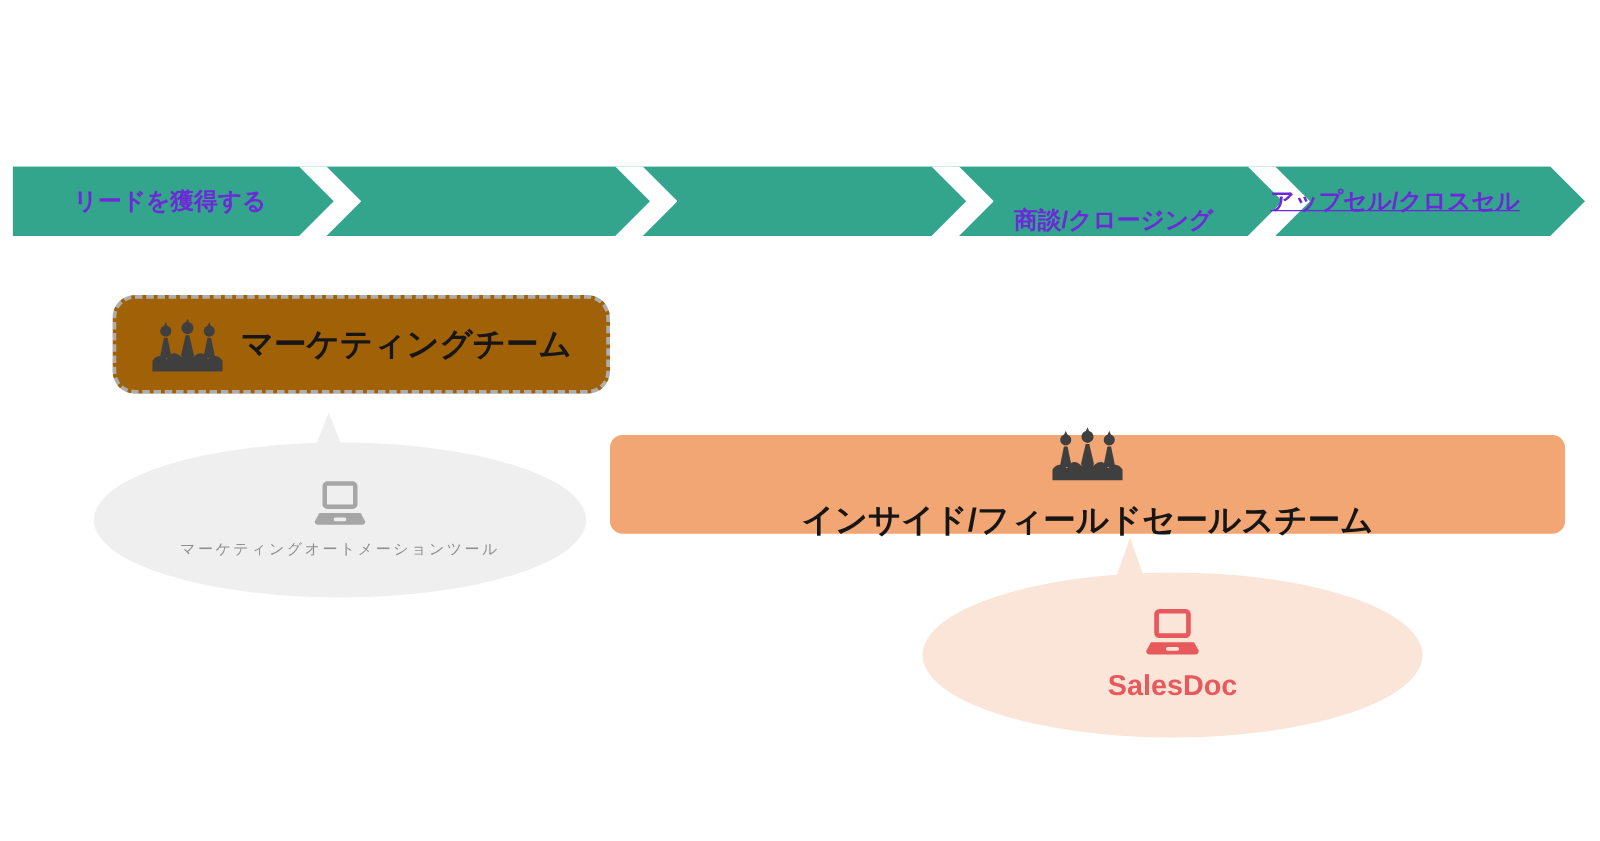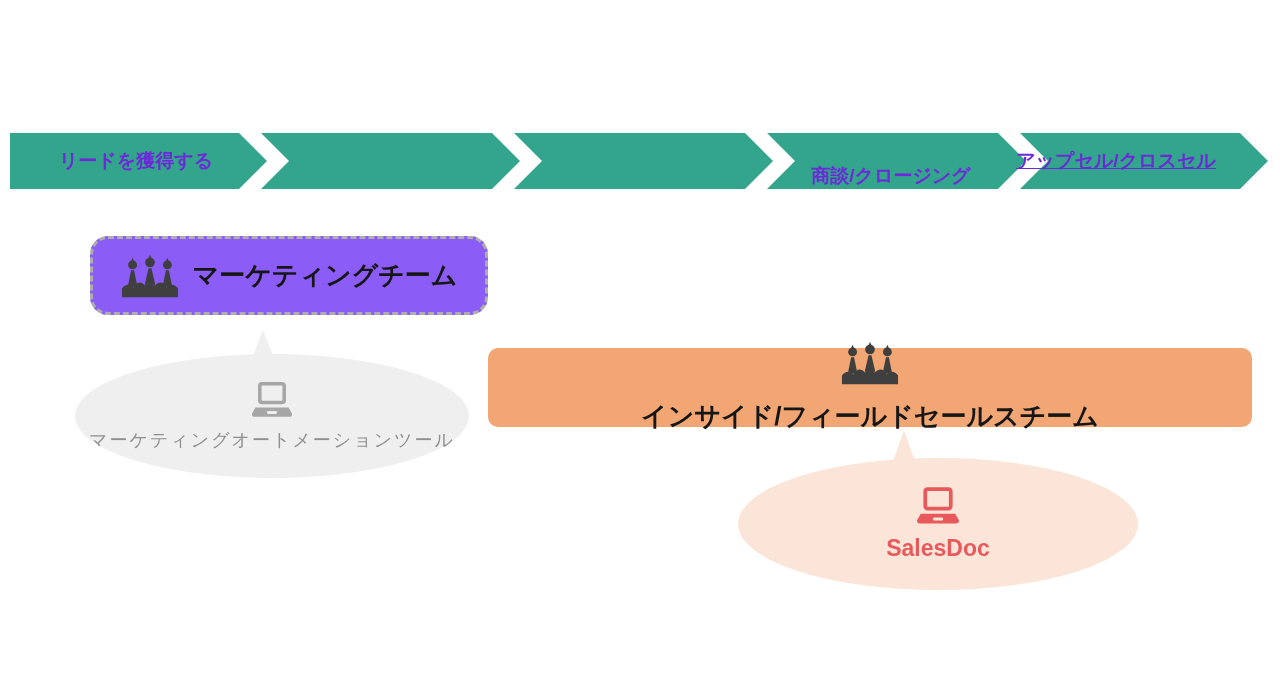--- a/index.html
+++ b/index.html
@@ -54,21 +54,21 @@
 
   
   .team-box {
     position: absolute;
     display: flex; align-items: center; justify-content: center;
     gap: 14px;
   }
   .marketing-box {
     left: 90px; top: 236px;
     width: 398px; height: 79px;
-    background: #8b5cf6;
+    background: #a16207;
     border: 3px dashed #ADADAD;
     border-radius: 18px;
   }
   .sales-box {
     left: 488px; top: 348px;
     width: 764px; height: 79px;
     background: #F2A673;
     border-radius: 10px;
     flex-direction: column;
   }
@@ -109,21 +109,21 @@
     width: 394px; height: 124px;
     background: #EFEFEF;
   }
   .bubble-peach {
     left: 738px; top: 458px;
     width: 400px; height: 132px;
     background: #FBE5D9;
   }
   .tool-label-gray {
     color: #8F8F8F;
-    font-size: 18px;
+    font-size: 12px;
     letter-spacing: 2px;
     white-space: nowrap;
   }
   .tool-label-red {
     color: #E8595C;
     font-weight: bold;
     font-size: 23px;
     white-space: nowrap;
   }
   .laptop-icon svg { display: block; }

